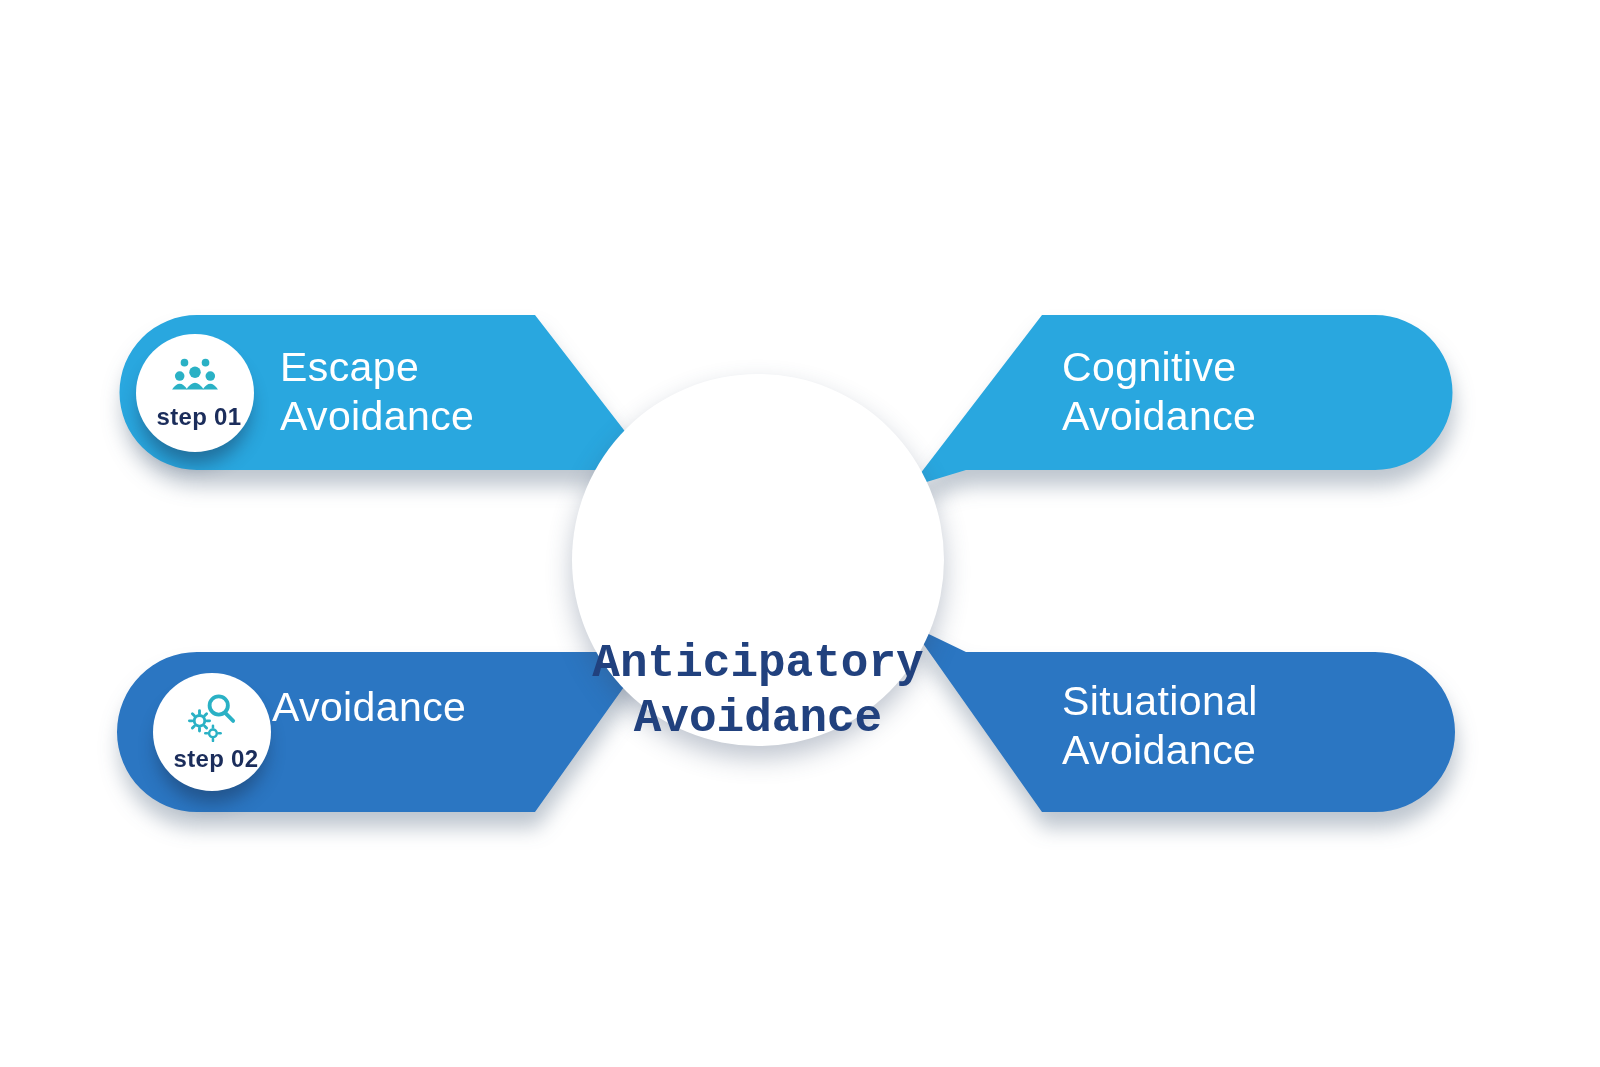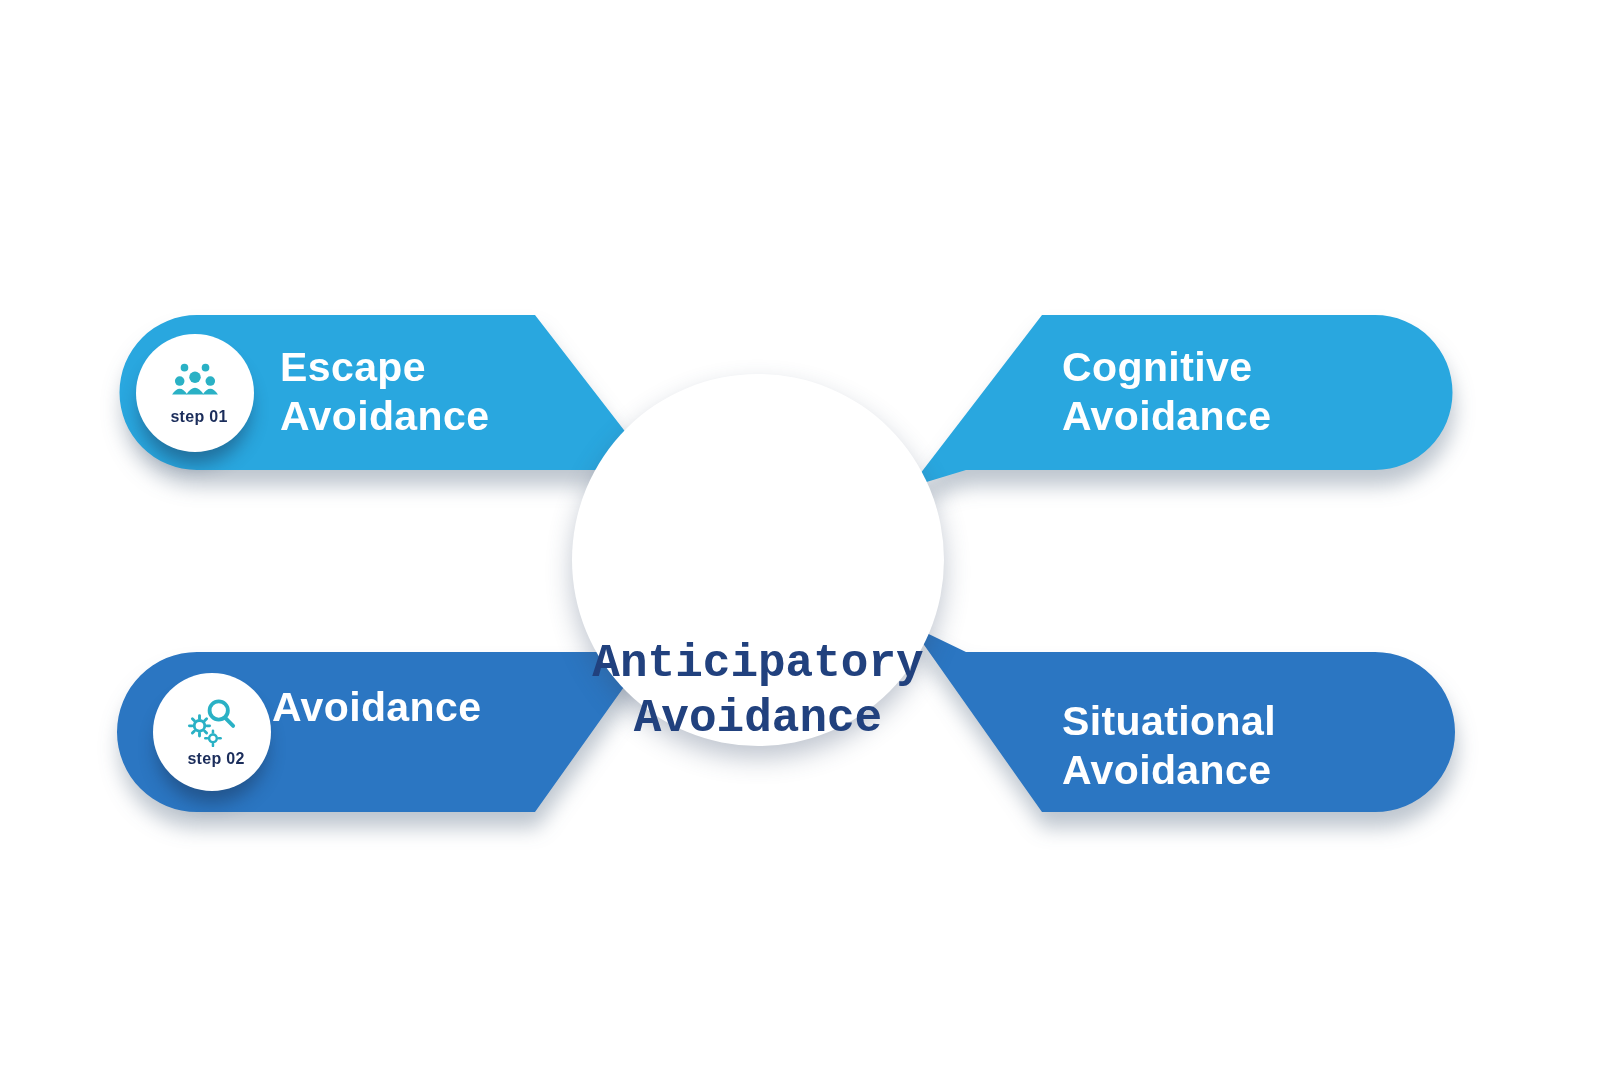--- a/index.html
+++ b/index.html
@@ -30,46 +30,46 @@
     border-radius: 50%;
     box-shadow: 0 16px 18px -4px rgba(25, 45, 75, 0.45);
     display: flex;
     flex-direction: column;
     align-items: center;
     justify-content: center;
     z-index: 3;
   }
   .badge .icon { display: block; line-height: 0; }
   .badge .step-label {
-    font-size: 16px;
+    font-size: 24px;
     font-weight: bold;
     color: #1B2D5B;
     margin-top: 3px;
     letter-spacing: 0.3px;
     margin-left: 8px;
   }
   .badge-tl { left: 136px;  top: 334px; }
   .badge-bl { left: 153px;  top: 673px; }
   .badge-tr { left: 1316px; top: 334px; }
   .badge-br { left: 1316px; top: 673px; }
 
   .title {
     position: absolute;
     z-index: 2;
     color: #ffffff;
-    font-weight: bold;
+    font-weight: normal;
     font-size: 41px;
     line-height: 1.2;
     letter-spacing: 0.4px;
   }
   .title .line { display: block; }
   .title-tl { left: 280px;  top: 343px; }
   .title-bl { left: 272px;  top: 683px; }
   .title-tr { left: 1062px; top: 343px; }
-  .title-br { left: 1062px; top: 697px; }
+  .title-br { left: 1062px; top: 677px; }
 
   .center-circle {
     position: absolute;
     left: 572px;
     top: 374px;
     width: 372px;
     height: 372px;
     background: #ffffff;
     border-radius: 50%;
     box-shadow: 0 12px 26px rgba(55, 75, 105, 0.32);

